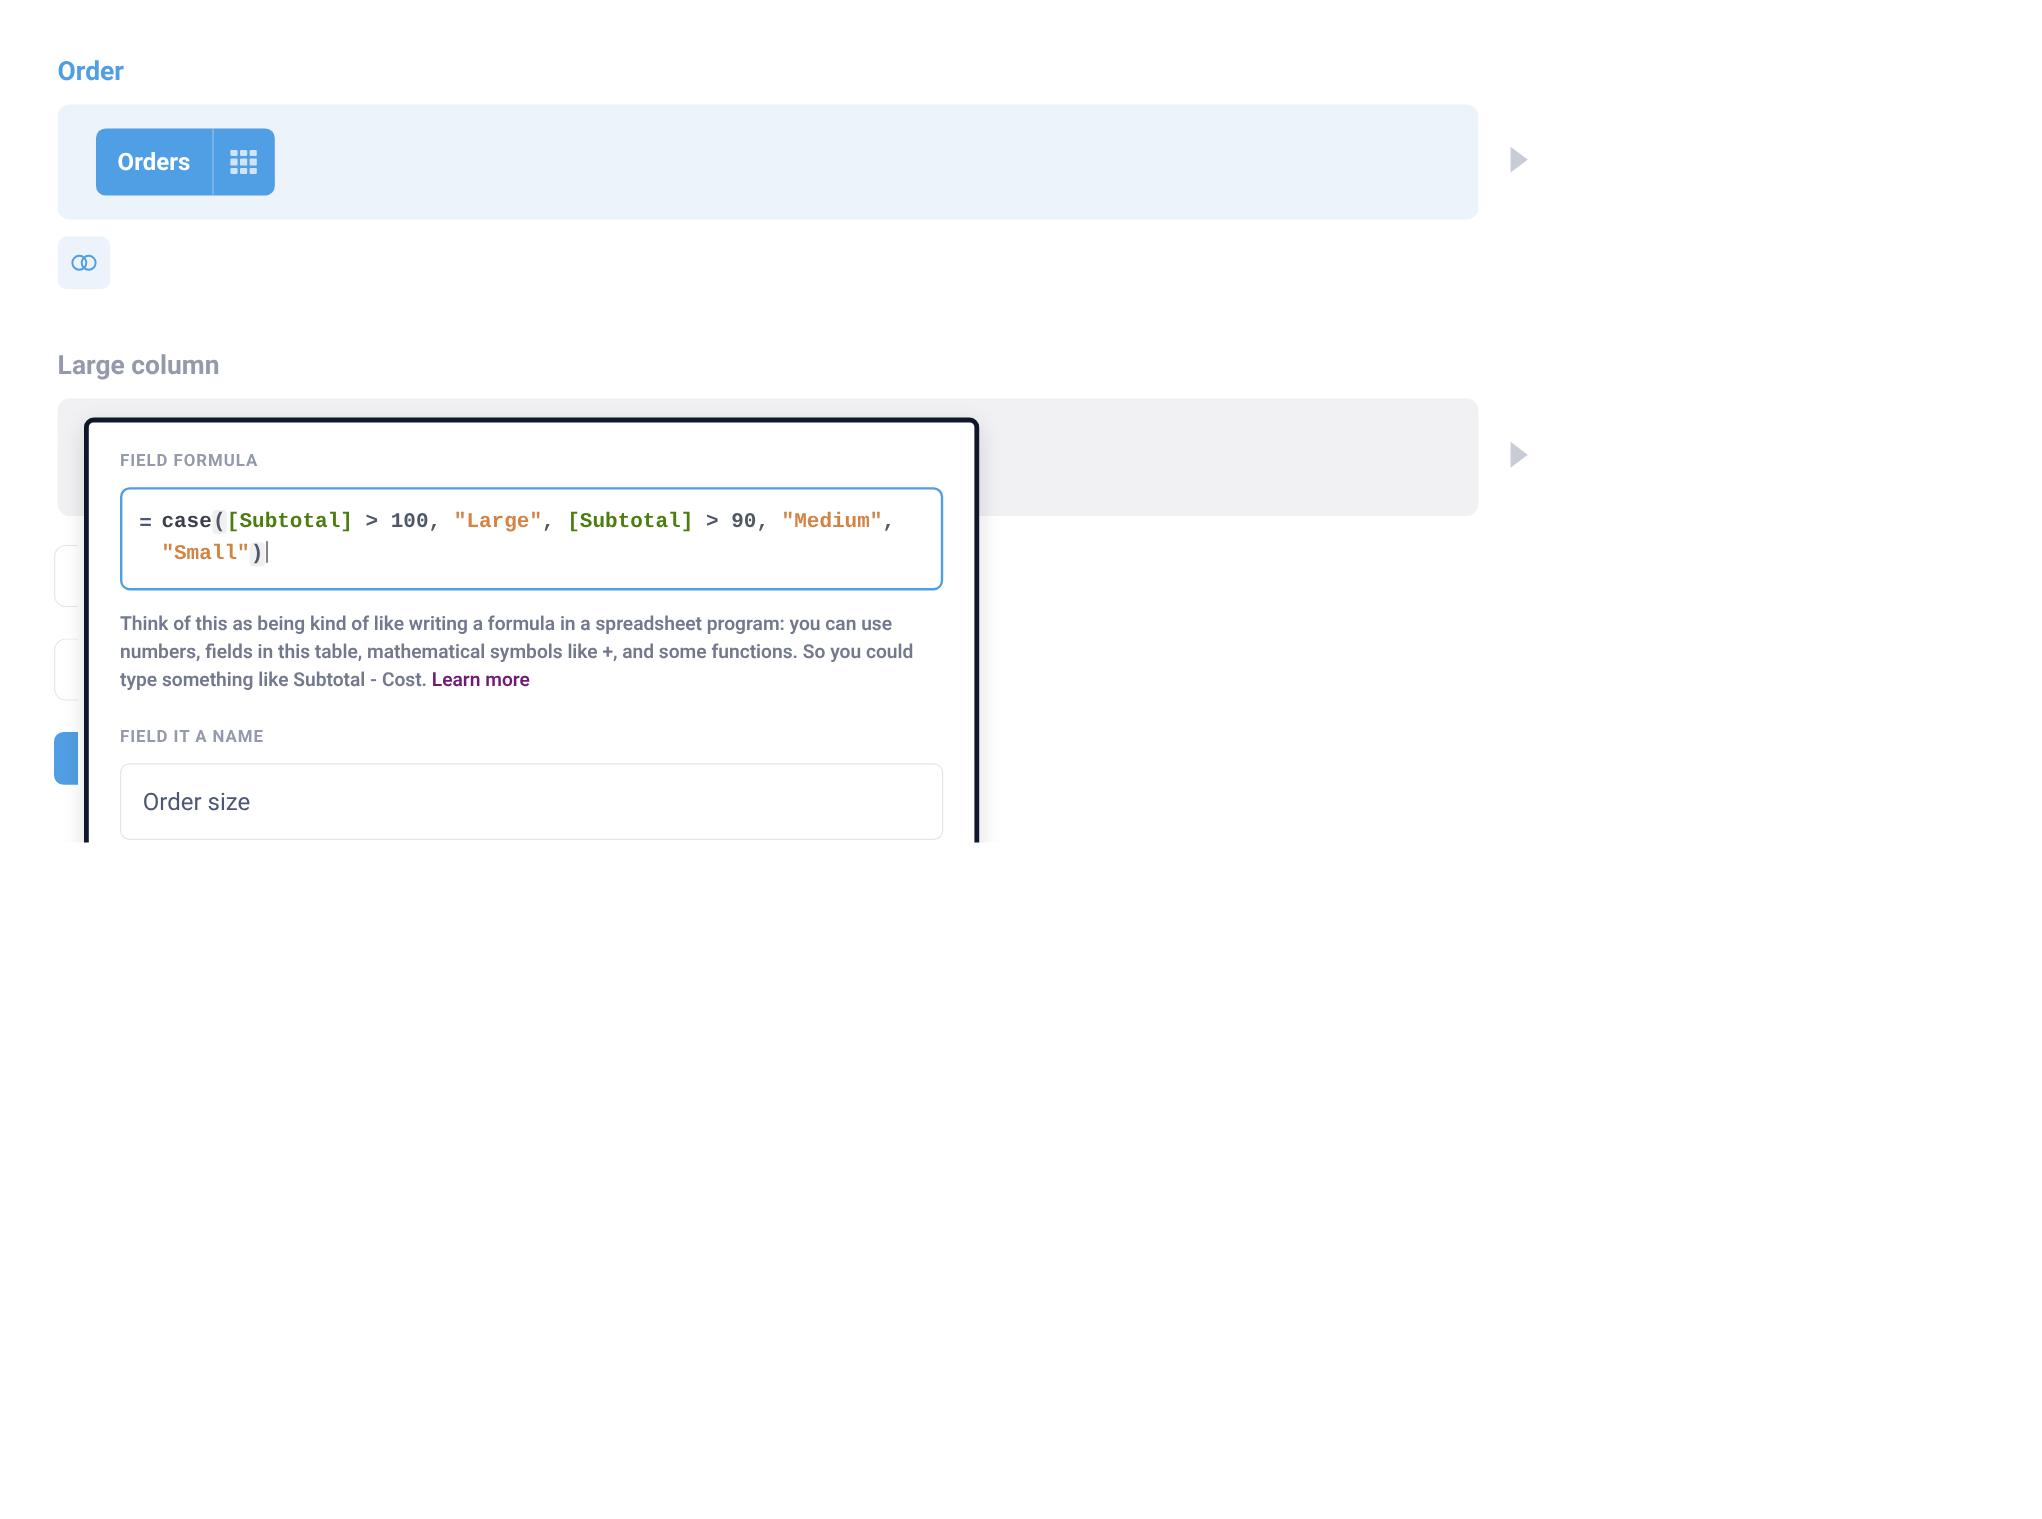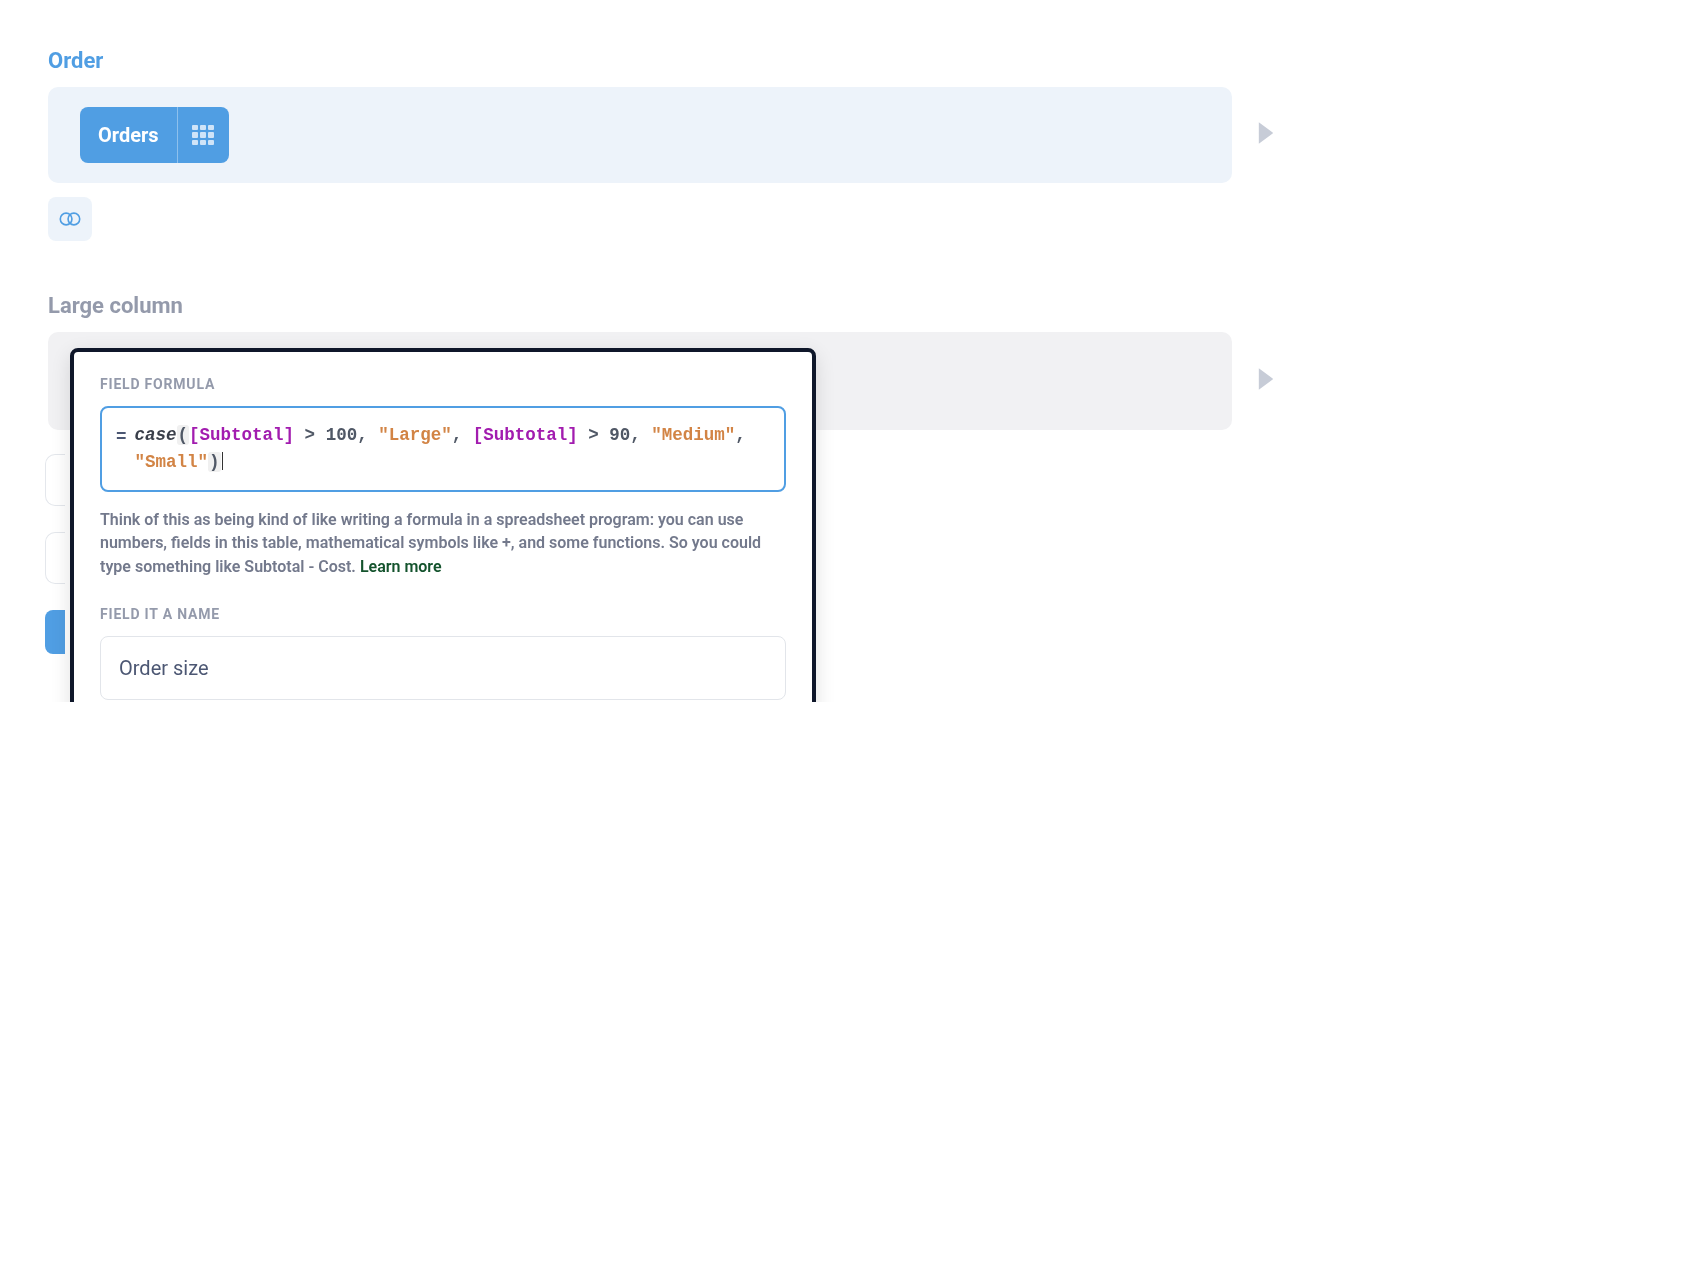--- a/index.html
+++ b/index.html
@@ -144,34 +144,34 @@
     display: flex;
     align-items: flex-start;
     gap: 8px;
     font-family: "SFMono-Regular", Consolas, "Liberation Mono", Menlo, monospace;
     font-size: 17.5px;
     line-height: 1.55;
   }
   .formula-eq { color: #4C5773; font-weight: 700; padding-top: 2px; }
   .formula-code { flex: 1; white-space: normal; word-wrap: break-word; text-align: left; }
   .cursor-bar { display:inline-block; width:1.3px; height:18px; background:#333; vertical-align:-3px; margin-left:1px; }
-  .tk-fn { color: #3A3F4A; font-weight: 700; font-style: italic; }
-  .tk-col { color: #a21caf; font-weight: 700; }
+  .tk-fn { color: #3A3F4A; font-weight: 700; }
+  .tk-col { color: #4d7c0f; font-weight: 700; }
   .tk-op, .tk-pn, .tk-num { color: #505866; font-weight: 700; }
   .tk-str { color: #D28445; font-weight: 700; }
   .tk-paren-hl { background: #F0F0F0; border-radius: 3px; padding: 0 1px; }
 
   .help-text {
     margin-top: 16px;
     font-size: 16px;
     font-weight: 600;
     color: #73798C;
     line-height: 1.45;
   }
-  .help-text a { color: #14532d; text-decoration: none; cursor: pointer; margin-top: 16px; }
+  .help-text a { color: #701a75; text-decoration: none; cursor: pointer; margin-top: 16px; }
 
   .name-input {
     width: 100%;
     height: 64px;
     border: 1px solid #E2E5EA;
     border-radius: 8px;
     font-size: 20px;
     color: #4C5773;
     padding: 0 18px;
     outline: none;

